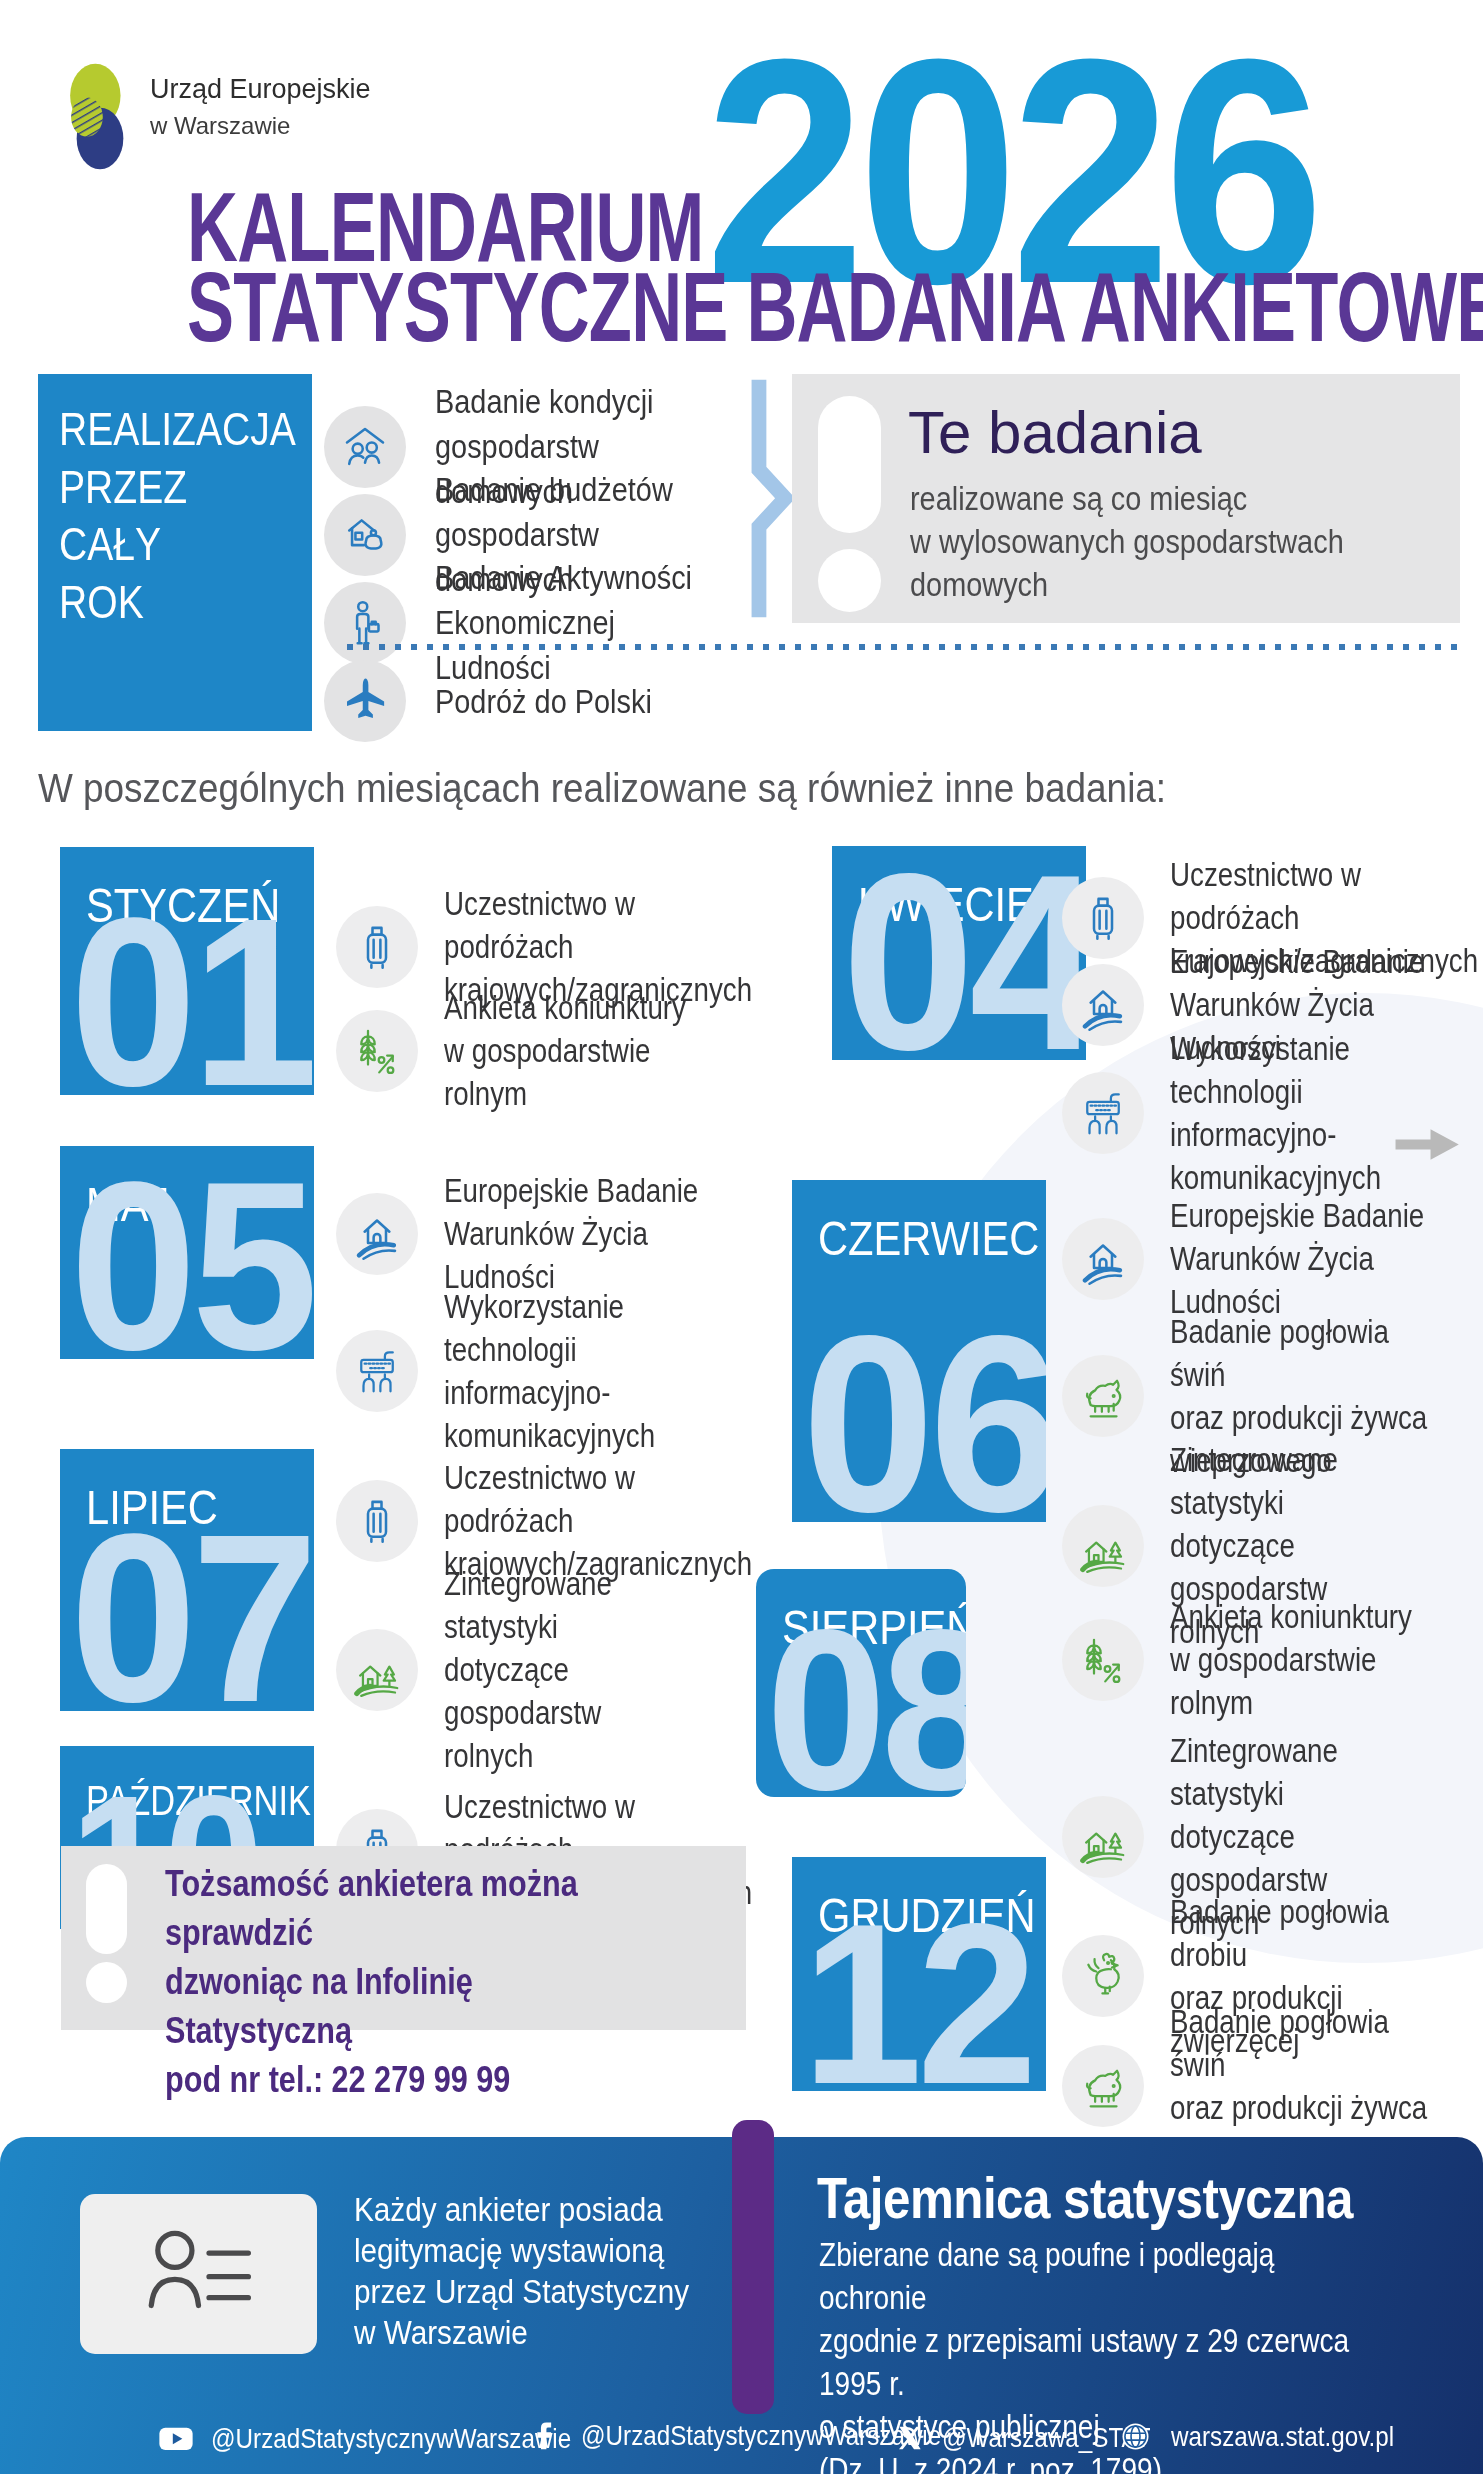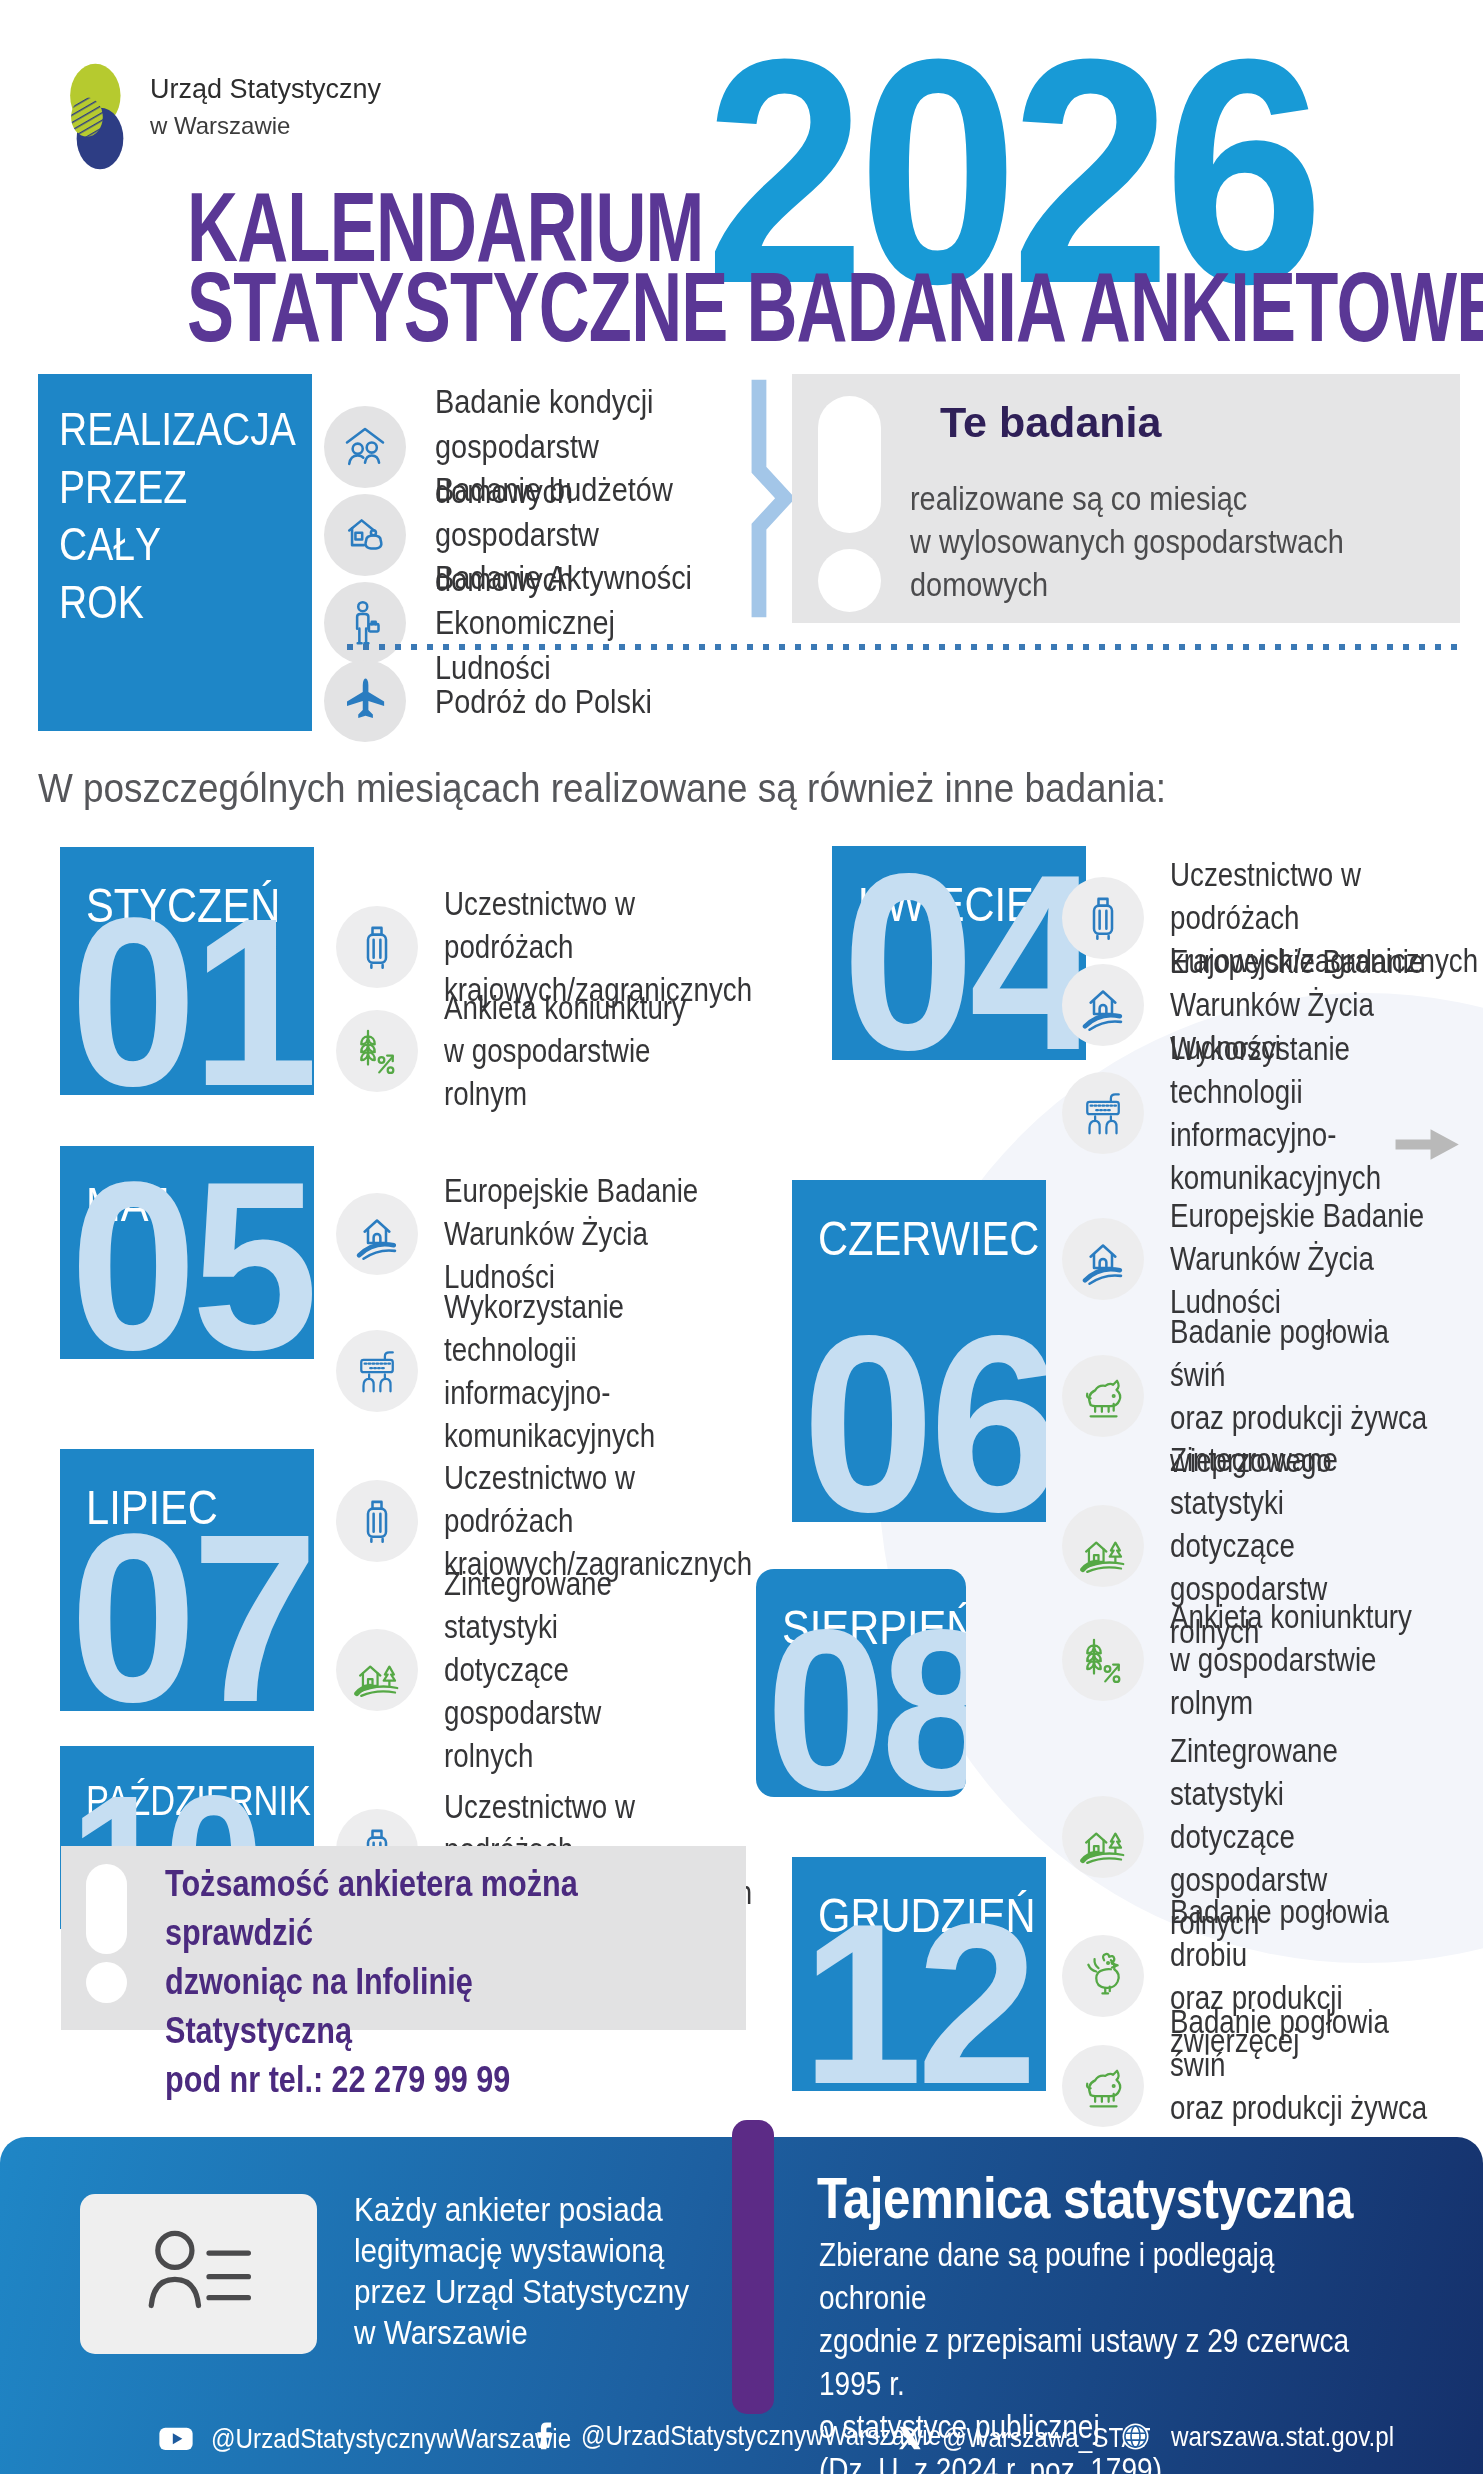--- a/index.html
+++ b/index.html
@@ -27,21 +27,21 @@
   .ritem{display:flex;align-items:center;gap:28.5px;width:445px;}
   .ritem .icircle{background:#e3e3e4;}
   .rtext{font-size:34px;line-height:45px;color:#353537;}
   .icircle{width:82px;height:82px;border-radius:50%;background:#ededee;flex:0 0 auto;
            display:flex;align-items:center;justify-content:center;}
   .icircle svg{width:54px;height:54px;}
   .blue{color:#2a7cc0;}
   .green{color:#55a845;}
   .gray-ic{color:#4a4a4c;}
   .callout{background:#e5e5e6;}
-  .co-heading{font-size:43px;font-weight:700;color:#2f2058;margin-left:32px;}
+  .co-heading{font-size:60px;font-weight:400;color:#2f2058;}
   .co-body{font-size:34px;line-height:43px;color:#4b4b4d;}
   .bang-bar{background:#fff;border-radius:34px;}
   .bang-dot{background:#fff;border-radius:50%;}
   .dotline{height:5.7px;background:repeating-linear-gradient(90deg,#3b79b5 0 5.7px,transparent 5.7px 16px);}
 
   
   .intro{font-size:41px;color:#55565a;}
   .mbox{position:absolute;width:254px;background:#1e86c7;overflow:hidden;}
   .mname{position:absolute;left:26px;top:30px;font-size:49px;color:#ffffff;white-space:nowrap;
          transform:scaleX(.85);transform-origin:0 0;}
@@ -206,21 +206,21 @@
 
 <div id="page">
 
   <div class="abs bgcircle" style="left:879px;top:993px;width:970px;height:970px;"></div>
 
   <svg class="abs" style="left:57px;top:62px;width:86px;height:112px;" viewBox="0 0 90 120">
     <ellipse cx="40" cy="36" rx="27" ry="34" fill="#b6ca2f"></ellipse>
     <ellipse cx="45" cy="82" rx="25" ry="33" fill="#2d3d84"></ellipse>
     <ellipse cx="31" cy="59" rx="17" ry="21" fill="url(#hatch)"></ellipse>
   </svg>
-  <div class="abs logo-org" style="left:150px;top:74px;">Urząd Statystyczny</div>
+  <div class="abs logo-org" style="left:150px;top:74px;">Urząd Europejskie</div>
   <div class="abs logo-city" style="left:150px;top:112px;">w Warszawie</div>
 
   <div class="abs title1 sx72 nowrap" style="left:187px;top:171px;">KALENDARIUM</div>
   <div class="abs year nowrap" style="left:705px;top:43px;">2026</div>
   <div class="abs title2 sx72 nowrap" style="left:187px;top:251px;">STATYSTYCZNE BADANIA ANKIETOWE</div>
 
   <div class="abs bluebox" style="left:38px;top:374px;width:274px;height:357px;">
     <div class="abs yr-label pre sx85" style="left:20.5px;top:27px;">REALIZACJA
 PRZEZ CAŁY
 ROK</div>

